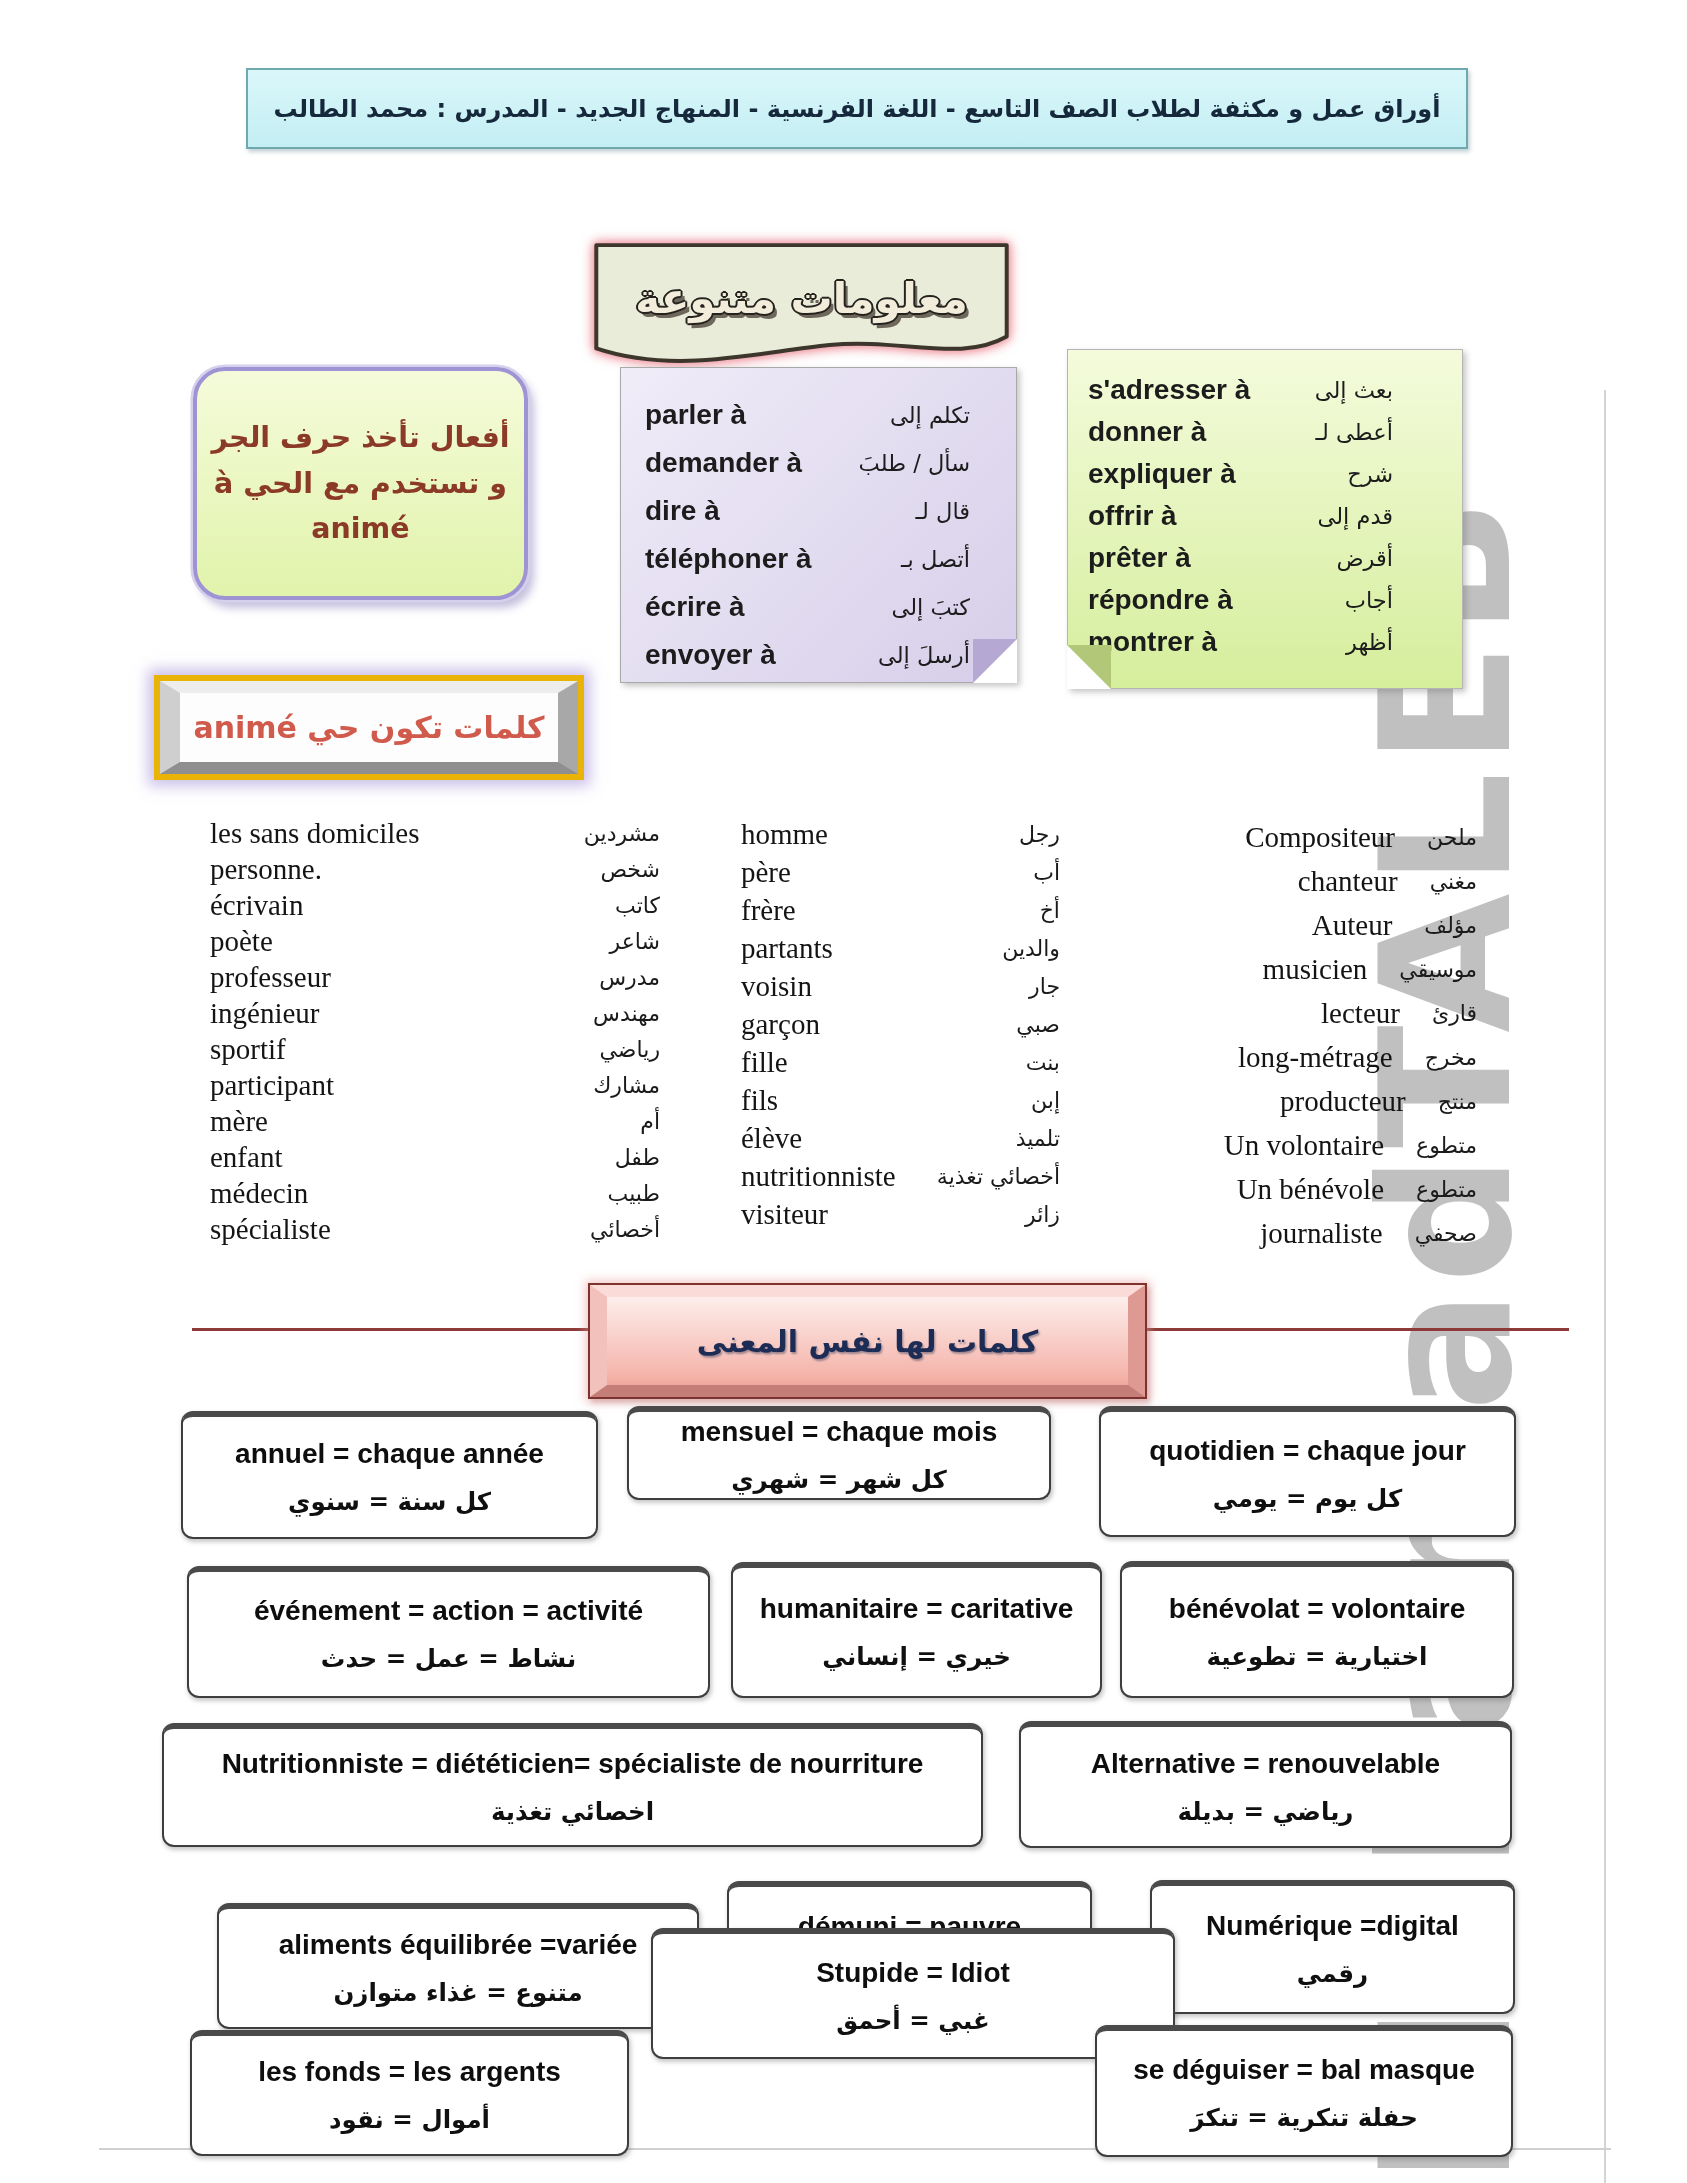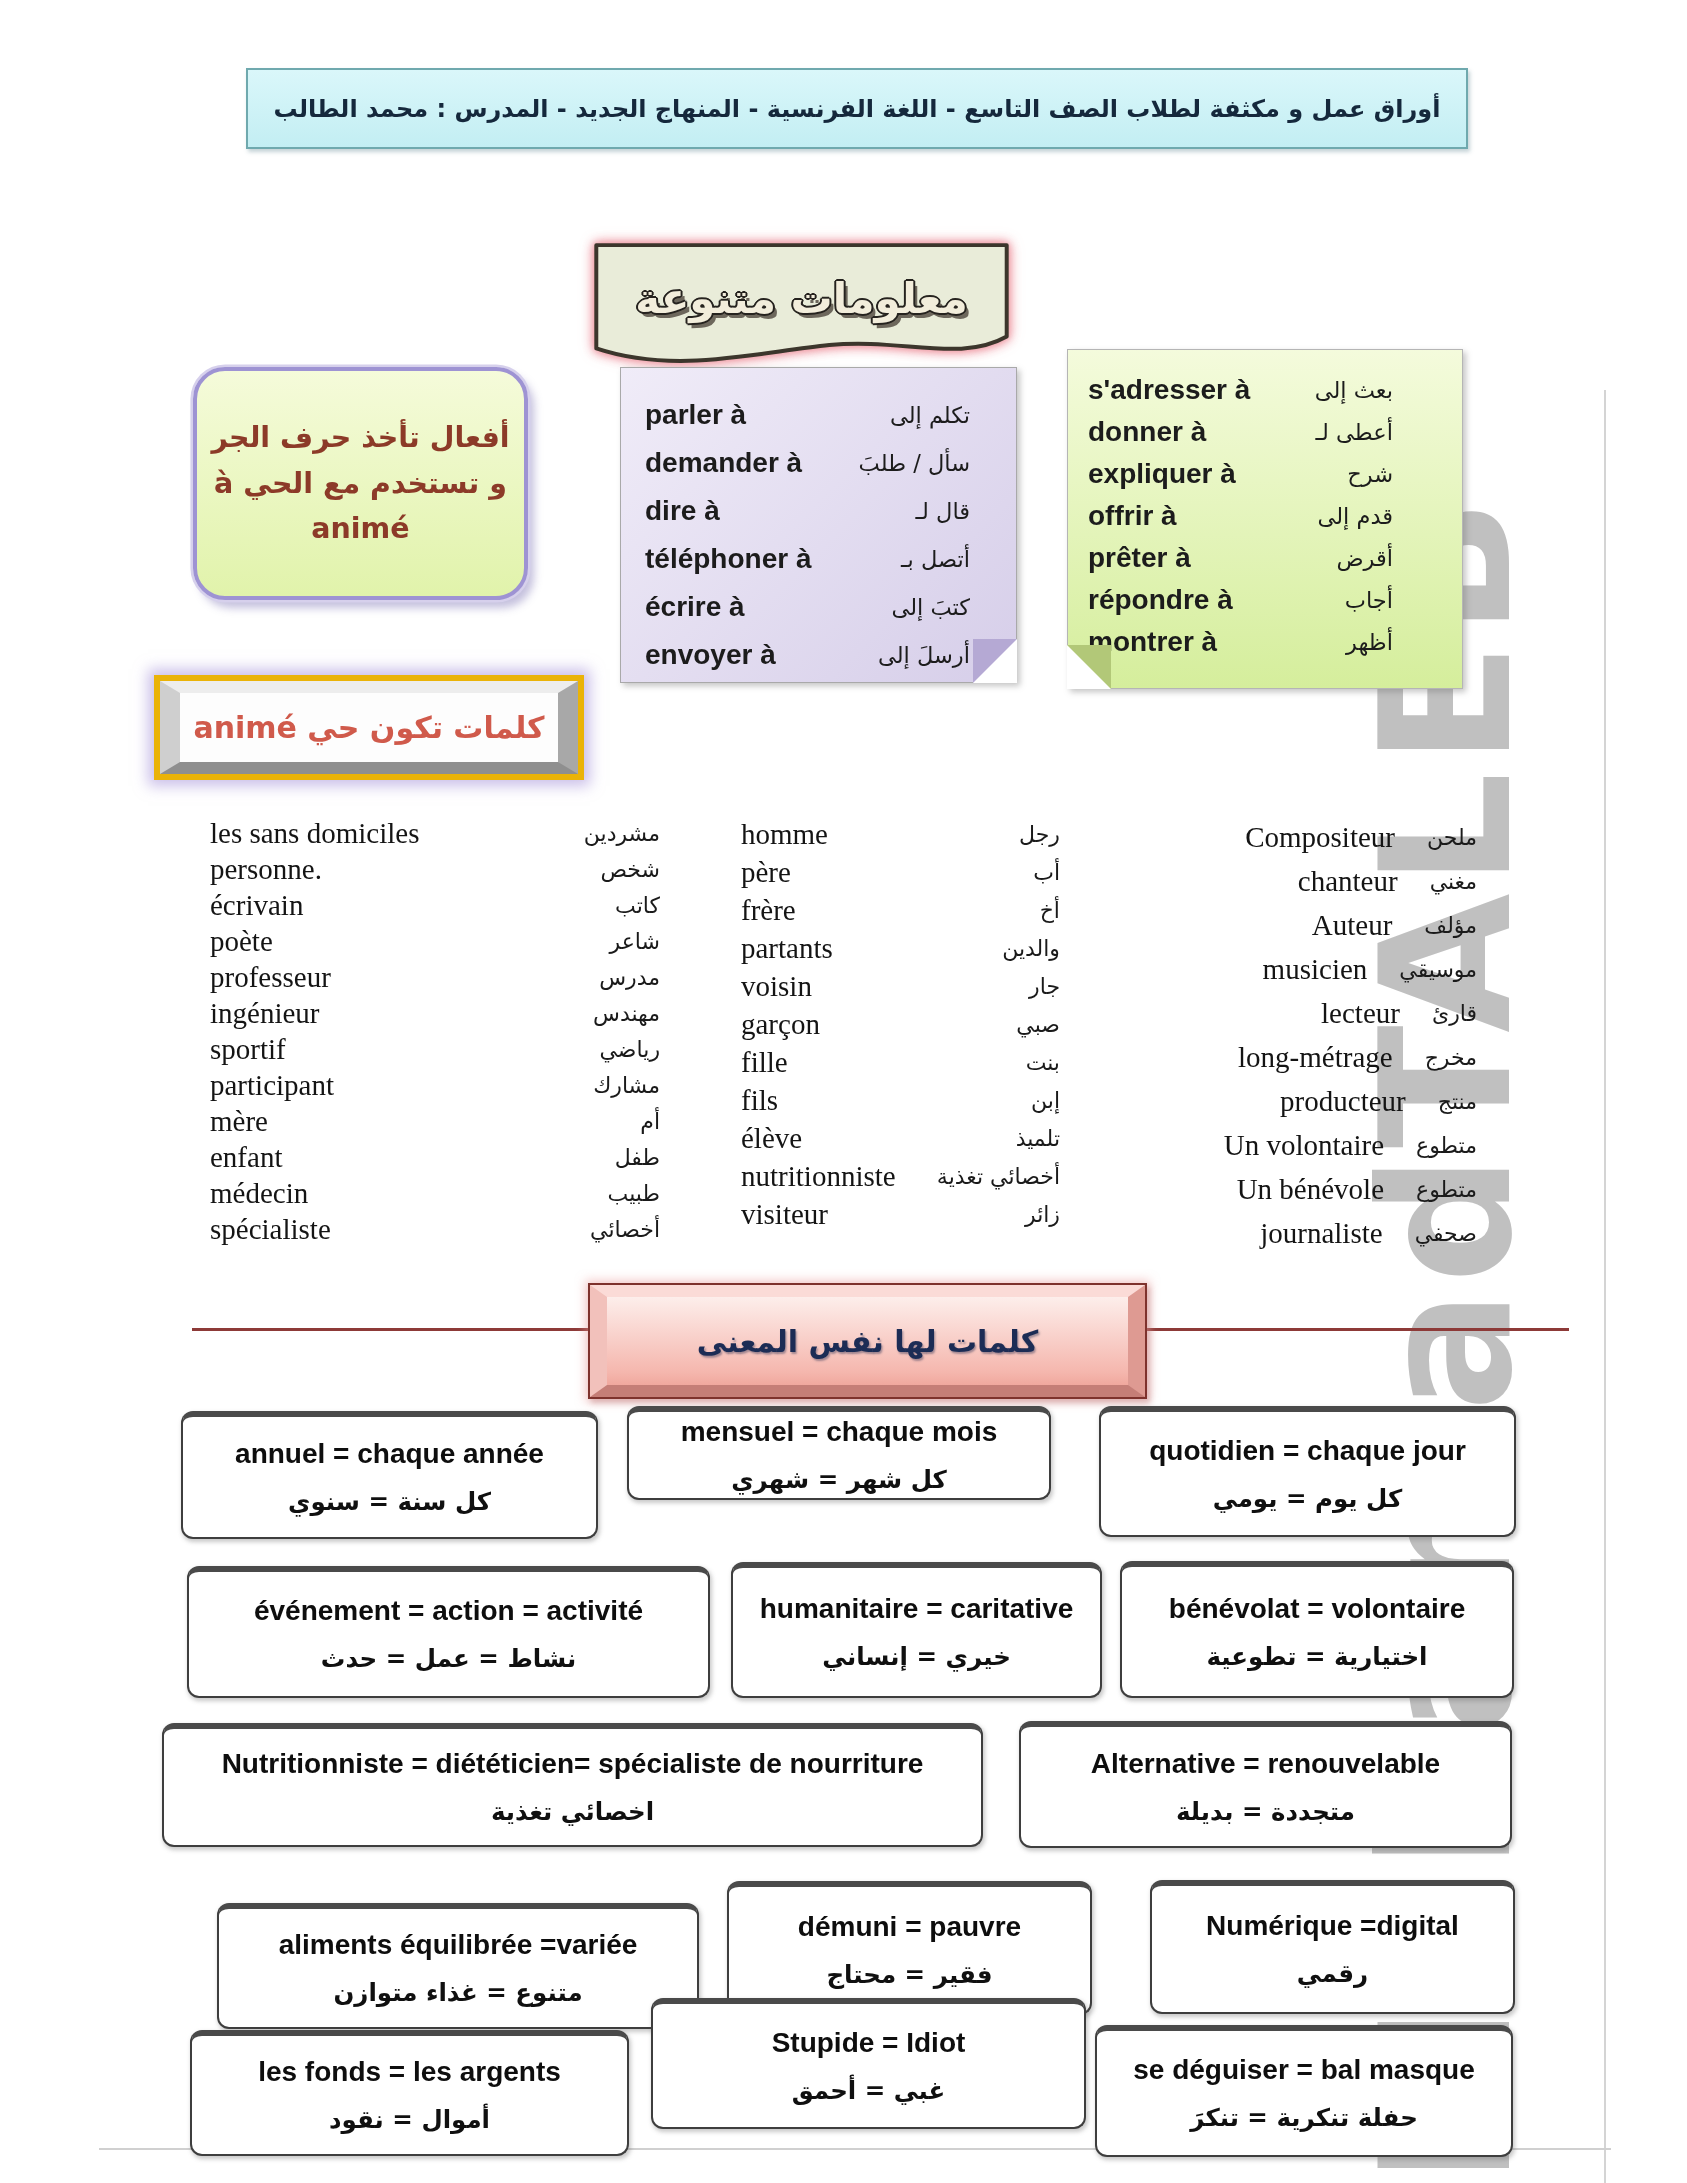--- a/index.html
+++ b/index.html
@@ -364,41 +364,41 @@
     <div class="fr">bénévolat = volontaire</div>
     <div class="ar">اختيارية = تطوعية</div>
   </div>
 
   <div class="syn" style="left:162px; top:1723px; width:821px; height:124px;">
     <div class="fr">Nutritionniste = diététicien= spécialiste de nourriture</div>
     <div class="ar">اخصائي تغذية</div>
   </div>
   <div class="syn" style="left:1019px; top:1721px; width:493px; height:127px;">
     <div class="fr">Alternative = renouvelable</div>
-    <div class="ar">متجددة = بديلة</div>
+    <div class="ar">رياضي = بديلة</div>
   </div>
 
   <div class="syn" style="left:217px; top:1903px; width:482px; height:126px;">
     <div class="fr">aliments équilibrée =variée</div>
     <div class="ar">متنوع = غذاء متوازن</div>
   </div>
   <div class="syn" style="left:727px; top:1881px; width:365px; height:134px;">
     <div class="fr">démuni = pauvre</div>
     <div class="ar">فقير = محتاج</div>
   </div>
   <div class="syn" style="left:1150px; top:1880px; width:365px; height:134px;">
     <div class="fr">Numérique =digital</div>
     <div class="ar">رقمي</div>
   </div>
 
   <div class="syn" style="left:190px; top:2030px; width:439px; height:126px;">
     <div class="fr">les fonds = les argents</div>
     <div class="ar">أموال = نقود</div>
   </div>
-  <div class="syn" style="left:651px; top:1998px; width:435px; height:131px;">
+  <div class="syn" style="left:651px; top:1928px; width:524px; height:131px;">
     <div class="fr">Stupide = Idiot</div>
     <div class="ar">غبي = أحمق</div>
   </div>
   <div class="syn" style="left:1095px; top:2025px; width:418px; height:132px;">
     <div class="fr">se déguiser = bal masque</div>
     <div class="ar">حفلة تنكرية = تنكرَ</div>
   </div>
 
 </div>
 

